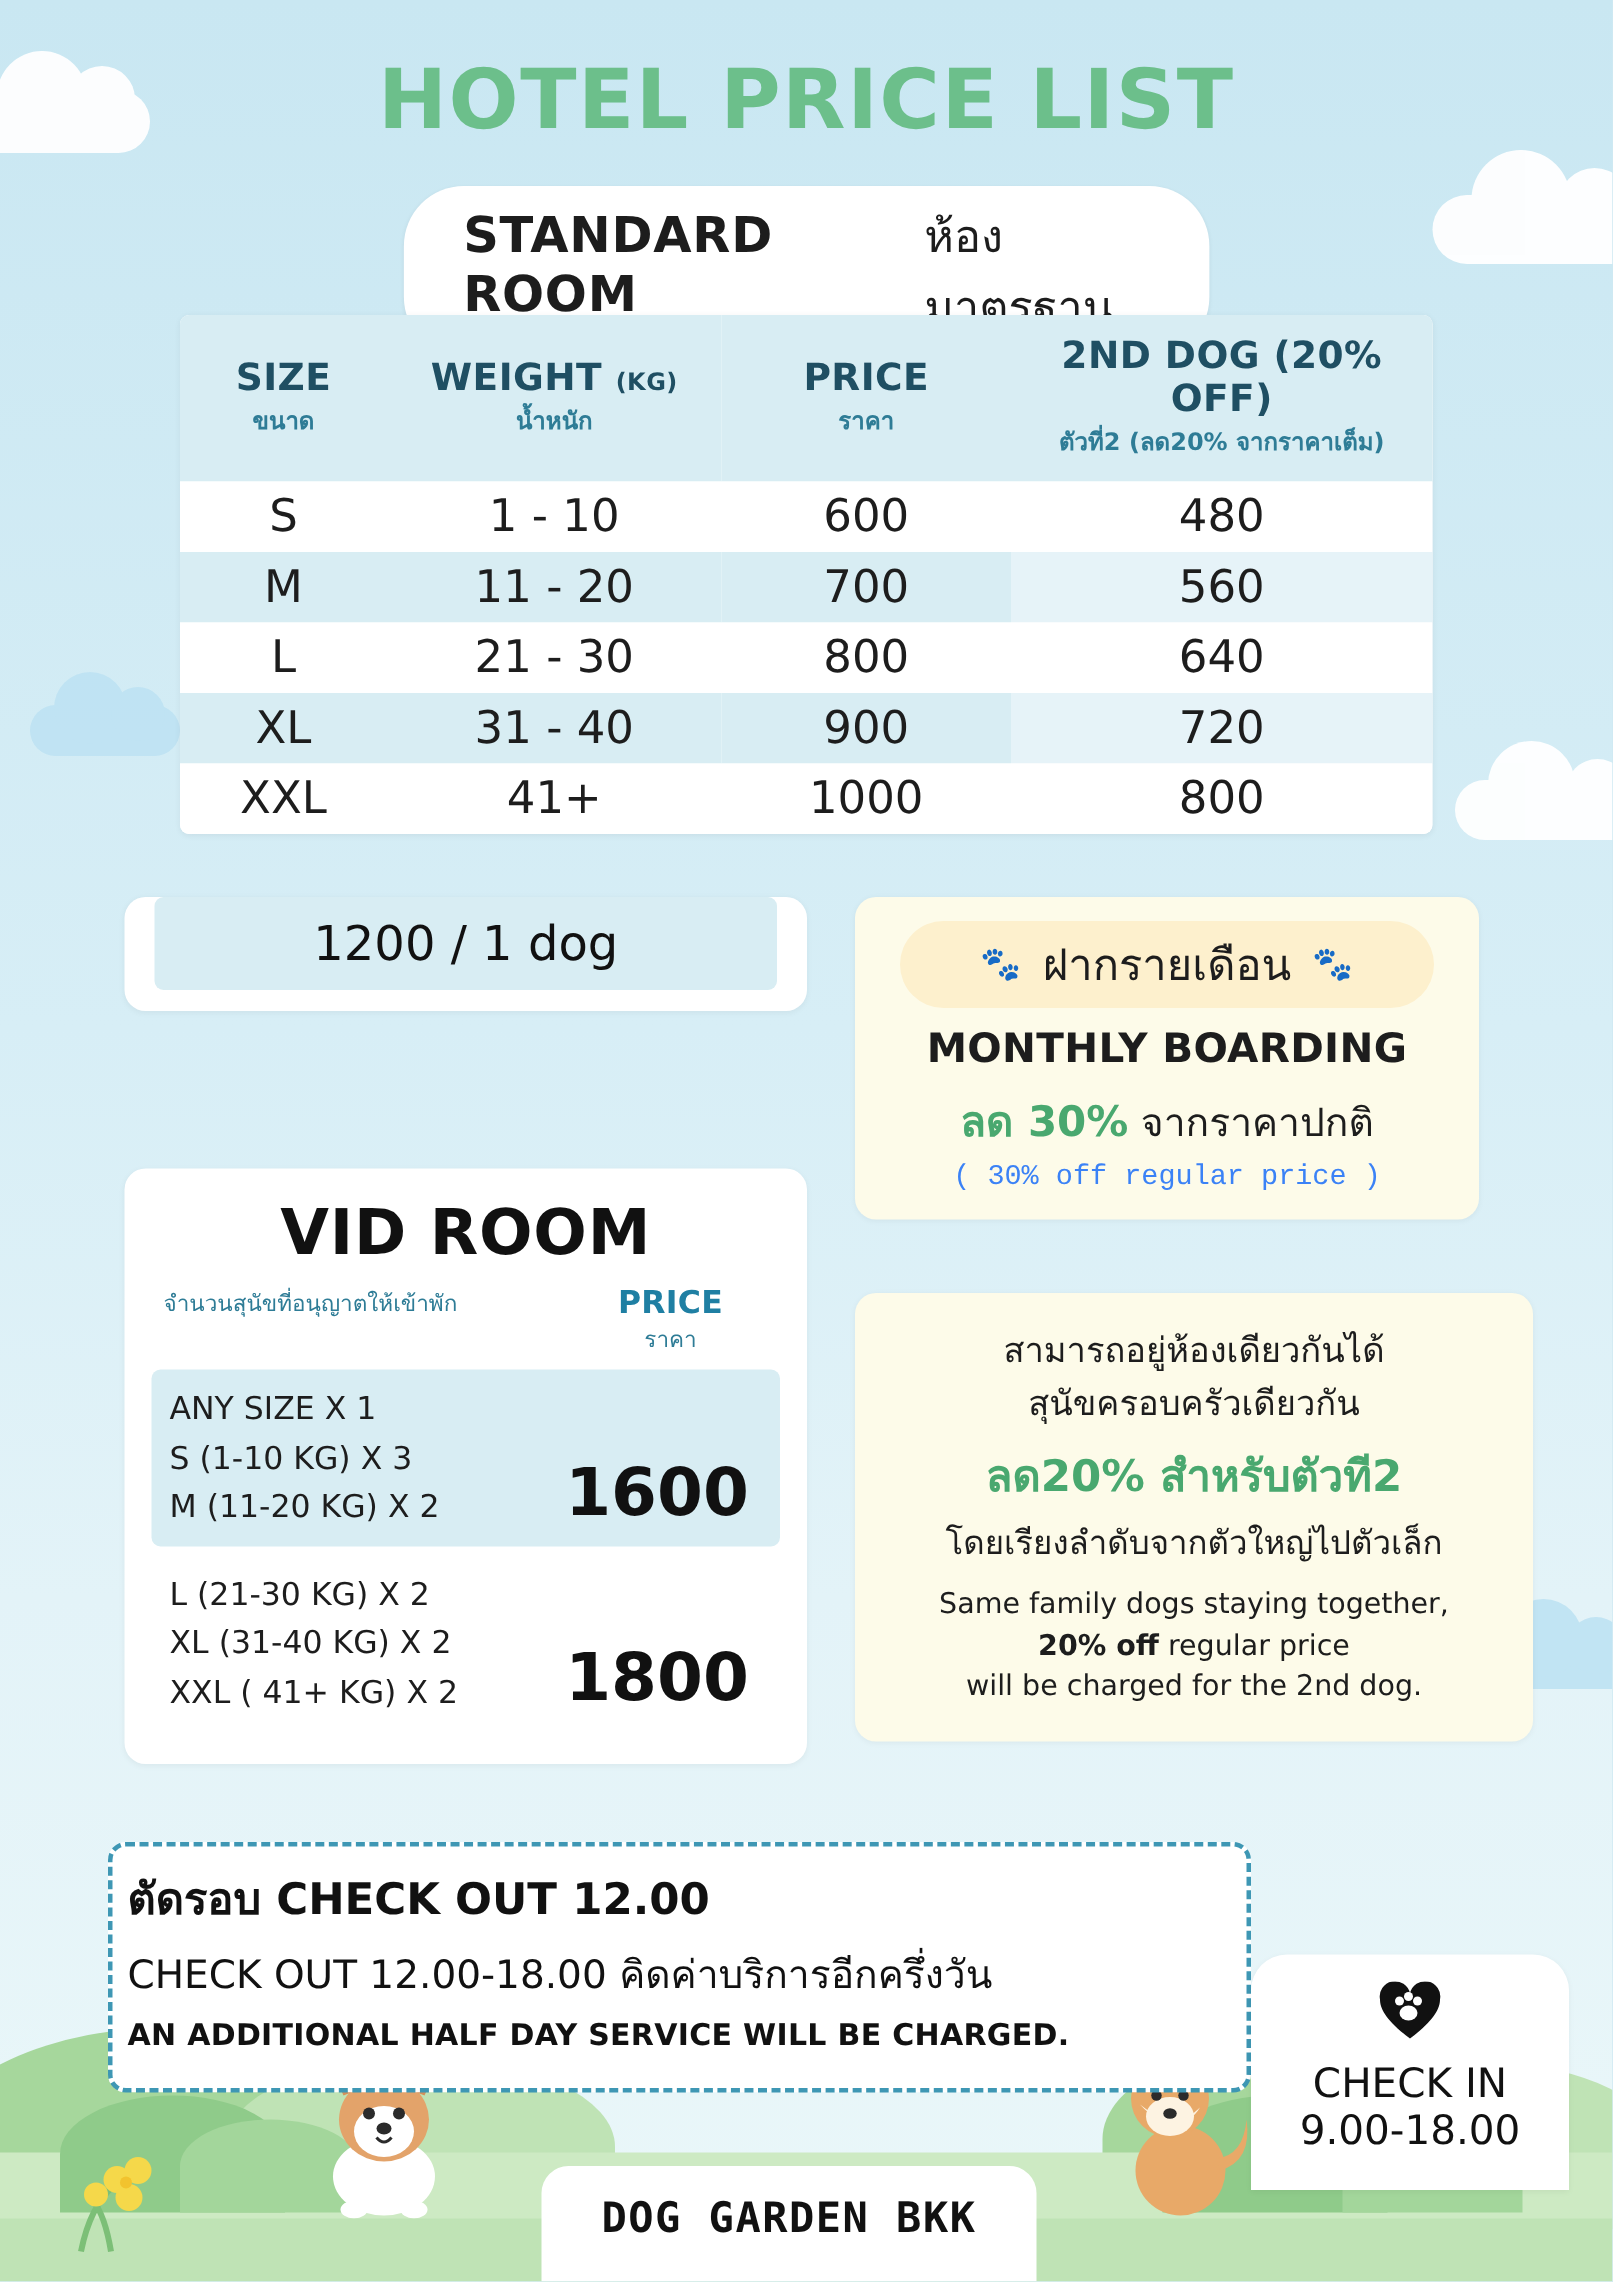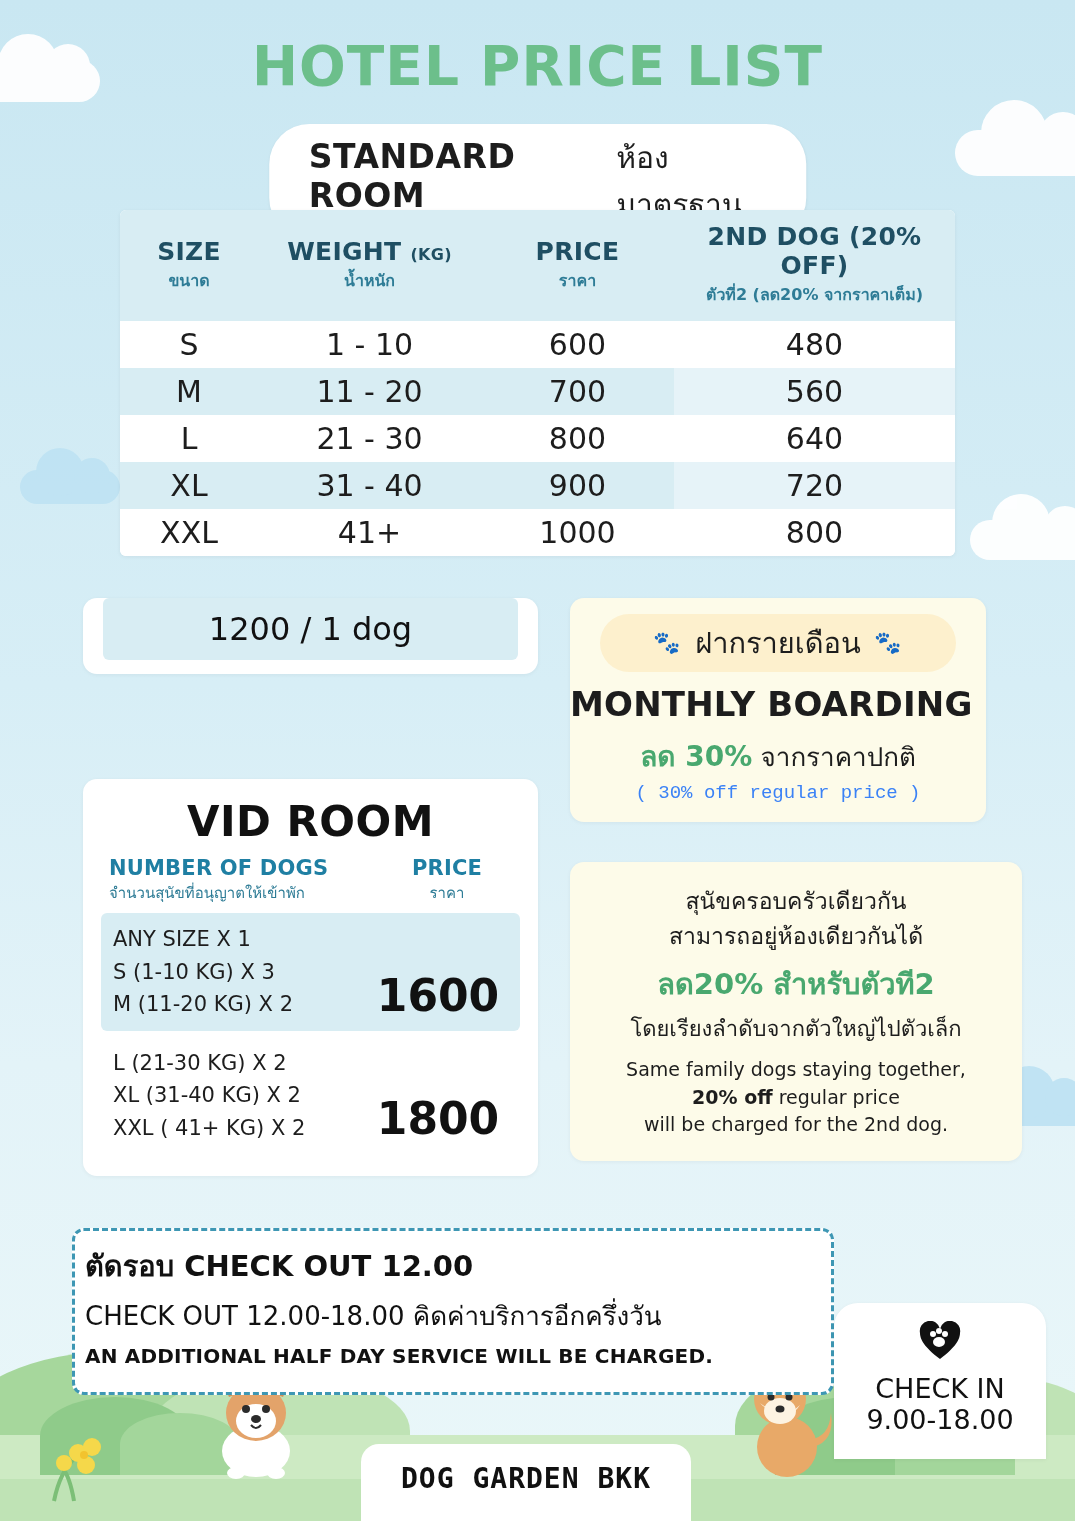--- a/index.html
+++ b/index.html
@@ -272,21 +272,22 @@
     gap: 14px;
     padding: 6px 0;
   }
   .paw { font-size: 22px; color: #e8c463; }
   .monthly-th {
     font-size: 29px;
     color: #1d1d1d;
     font-family: "DejaVu Sans", sans-serif;
   }
   .monthly-en {
-    font-size: 34px;
+    text-align: center;
+    font-size: 27px;
     font-weight: 700;
     color: #1d1d1d;
     letter-spacing: .2px;
     font-family: "DejaVu Sans", sans-serif;
   }
   .monthly-discount {
     text-align: center;
     font-size: 26px;
     margin-top: 10px;
     color: #1d1d1d;
@@ -547,21 +548,20 @@
     </div>
 
     <div class="card mini-card">
       <div class="mini-price-row">1200 / 1 dog</div>
     </div>
 
     <div class="card vid-card">
       <div class="vid-title">VID ROOM</div>
       <div class="vid-head">
         <div class="col-a">
-          <span class="en">NUMBER OF DOGS</span>
           <span class="th">จำนวนสุนัขที่อนุญาตให้เข้าพัก</span>
         </div>
         <div class="col-b">
           <span class="en">PRICE</span>
           <span class="th">ราคา</span>
         </div>
       </div>
 
       <div class="vid-row hl">
         <div class="lines">
@@ -589,22 +589,22 @@
         <span class="paw">🐾</span>
       </div>
       <div class="monthly-en">MONTHLY BOARDING</div>
       <div class="monthly-discount">
         <b>ลด 30%</b><span> จากราคาปกติ</span>
       </div>
       <div class="monthly-sub">( 30% off regular price )</div>
     </div>
 
     <div class="card card-cream family-card">
+      <div class="family-th">สามารถอยู่ห้องเดียวกันได้</div>
       <div class="family-th">สุนัขครอบครัวเดียวกัน</div>
-      <div class="family-th">สามารถอยู่ห้องเดียวกันได้</div>
       <div class="family-green">ลด20% สำหรับตัวที2</div>
       <div class="family-th2">โดยเรียงลำดับจากตัวใหญ่ไปตัวเล็ก</div>
       <div class="family-en">
         <span>Same family dogs staying together,</span><br>
         <b>20% off</b><span> regular price</span><br>
         <span>will be charged for the 2nd dog.</span>
       </div>
     </div>
 
     <div class="checkout">

